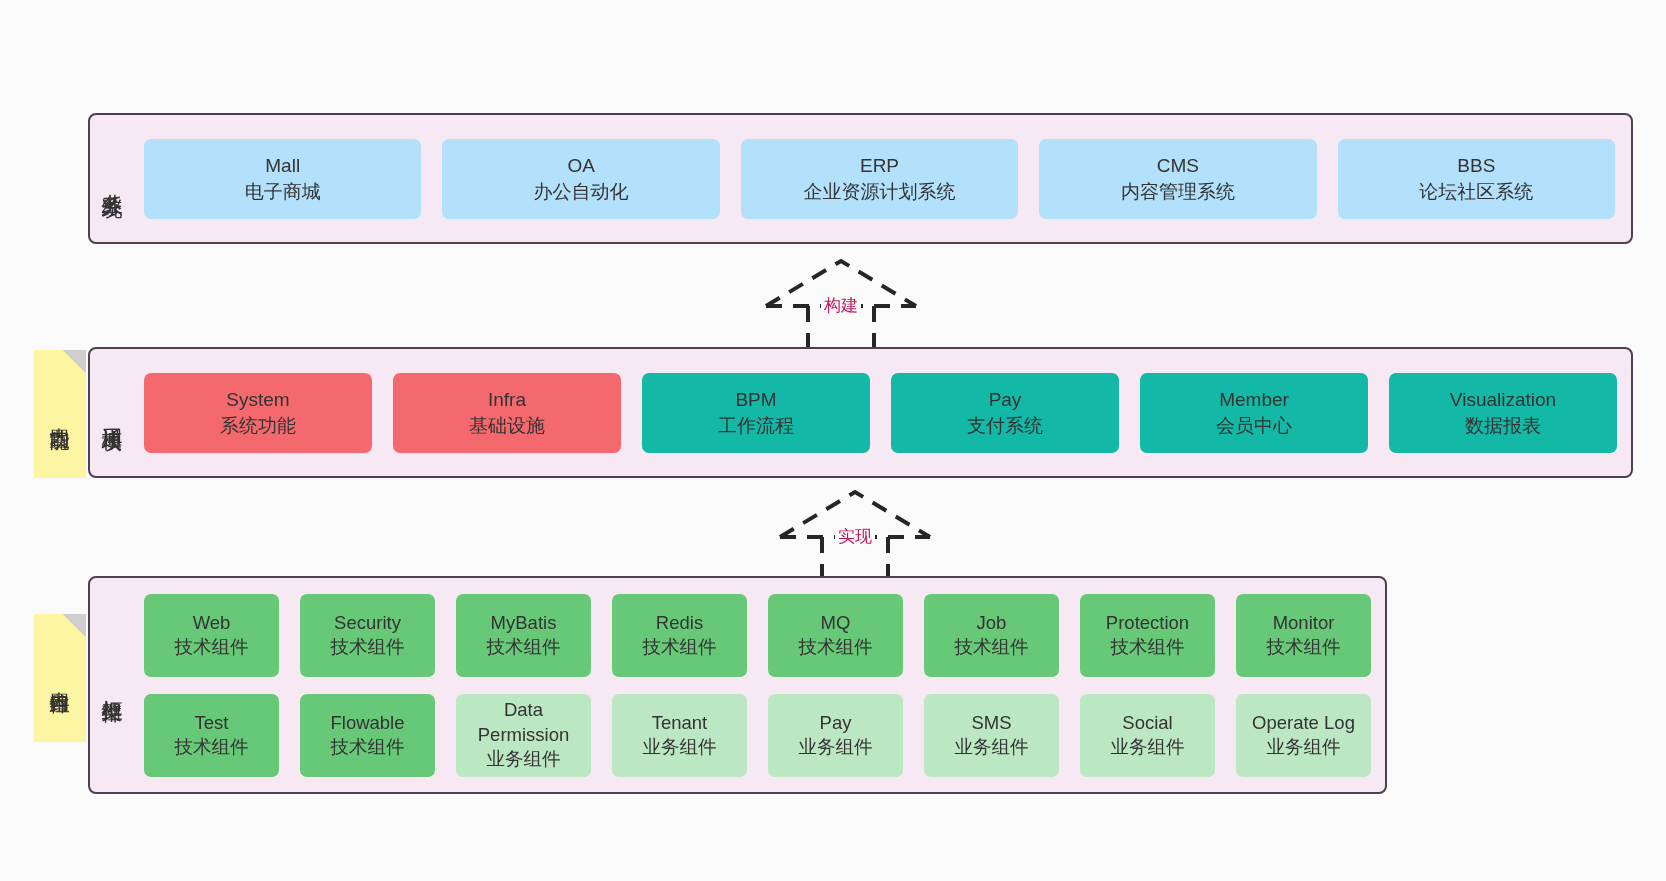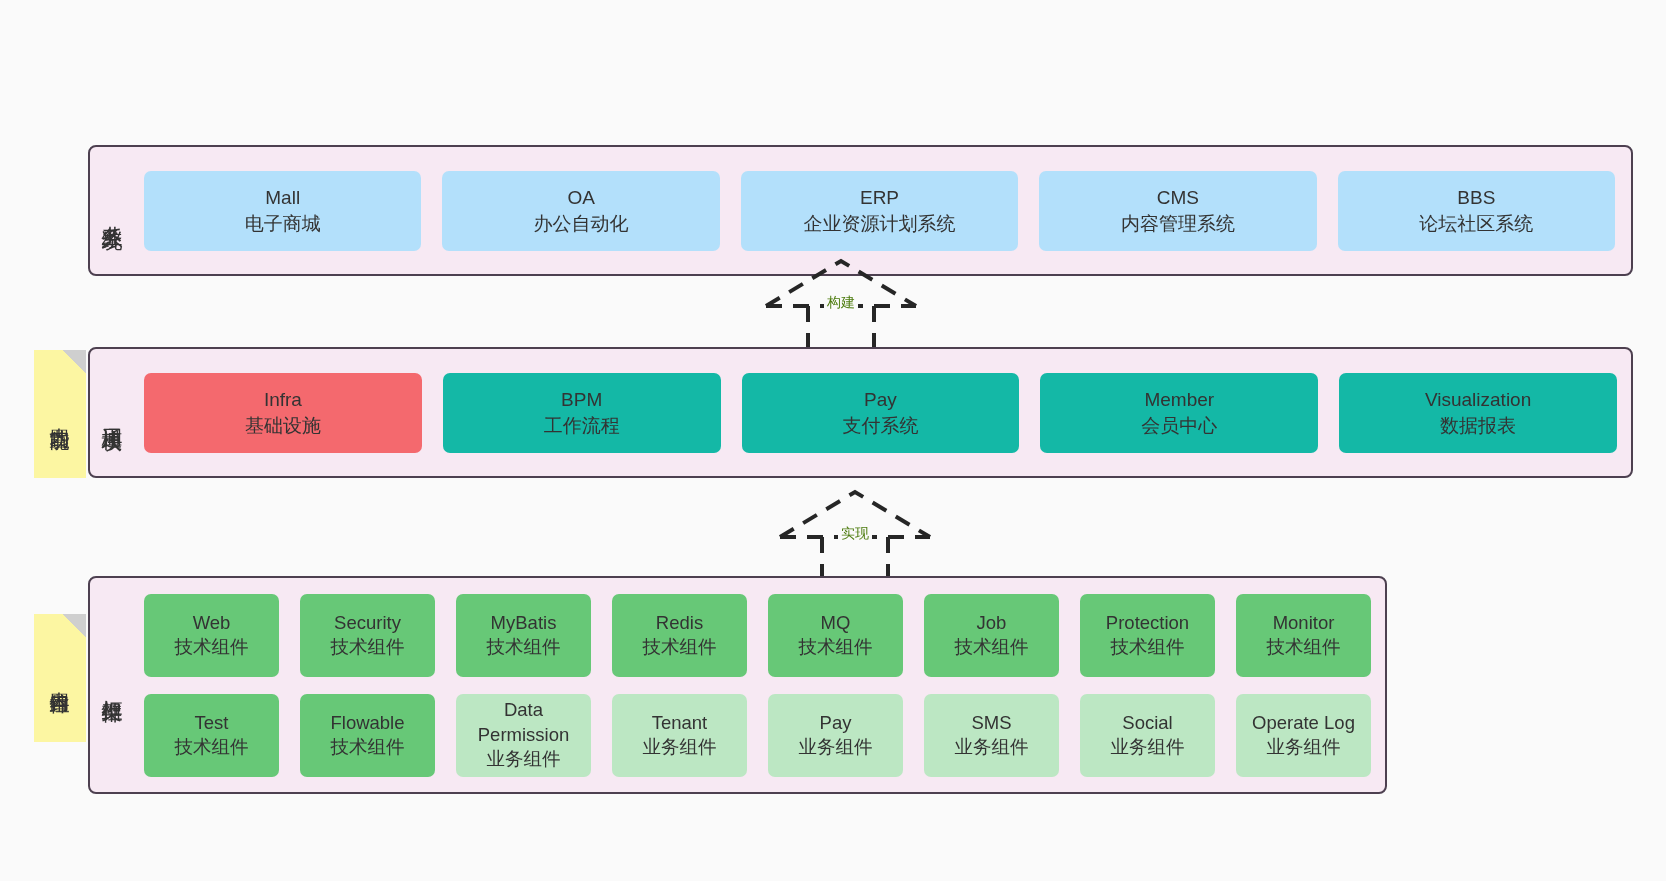--- a/index.html
+++ b/index.html
@@ -75,21 +75,20 @@
   }
   .cell .t1 { display: block; }
   .cell .t2 { display: block; }
 
   
   #band-business {
     left: 88px;
     top: 113px;
     width: 1545px;
     height: 131px;
-    margin-top: 32px;
   }
   #band-business .band-body { padding-right: 16px; }
   #band-business .cell {
     background: #b3e0fb;
     height: 80px;
   }
 
   
   #band-modules {
     left: 88px;
@@ -162,22 +161,22 @@
     width: 170px;
     height: 95px;
   }
   .uml-arrow svg { display: block; overflow: visible; }
   .uml-label {
     position: absolute;
     left: 50%;
     transform: translateX(-50%);
     top: 38px;
     background: #fafafa;
-    font-size: 14px;
-    color: #4d7c0f;
+    font-size: 17px;
+    color: #be185d;
     padding: 0 3px;
     white-space: nowrap;
   }
   #arrow-build { left: 756px; top: 256px; }
   #arrow-impl  { left: 770px; top: 487px; }
 </style>
 </head>
 <body>
 
 <div id="canvas">
@@ -218,20 +217,24 @@
       <path d="M 118 50 L 118 93" fill="none" stroke="#262626" stroke-width="4" stroke-dasharray="16 11"></path>
     </svg>
     <span class="uml-label">构建</span>
   </div>
 
   <div class="band" id="band-modules">
     <div class="band-title">通用模块</div>
     <div class="band-body">
       <div class="row">
         <div class="cell mod-strong">
+          <span class="t1">System</span>
+          <span class="t2">系统功能</span>
+        </div>
+        <div class="cell mod-strong">
           <span class="t1">Infra</span>
           <span class="t2">基础设施</span>
         </div>
         <div class="cell mod-light">
           <span class="t1">BPM</span>
           <span class="t2">工作流程</span>
         </div>
         <div class="cell mod-light">
           <span class="t1">Pay</span>
           <span class="t2">支付系统</span>

